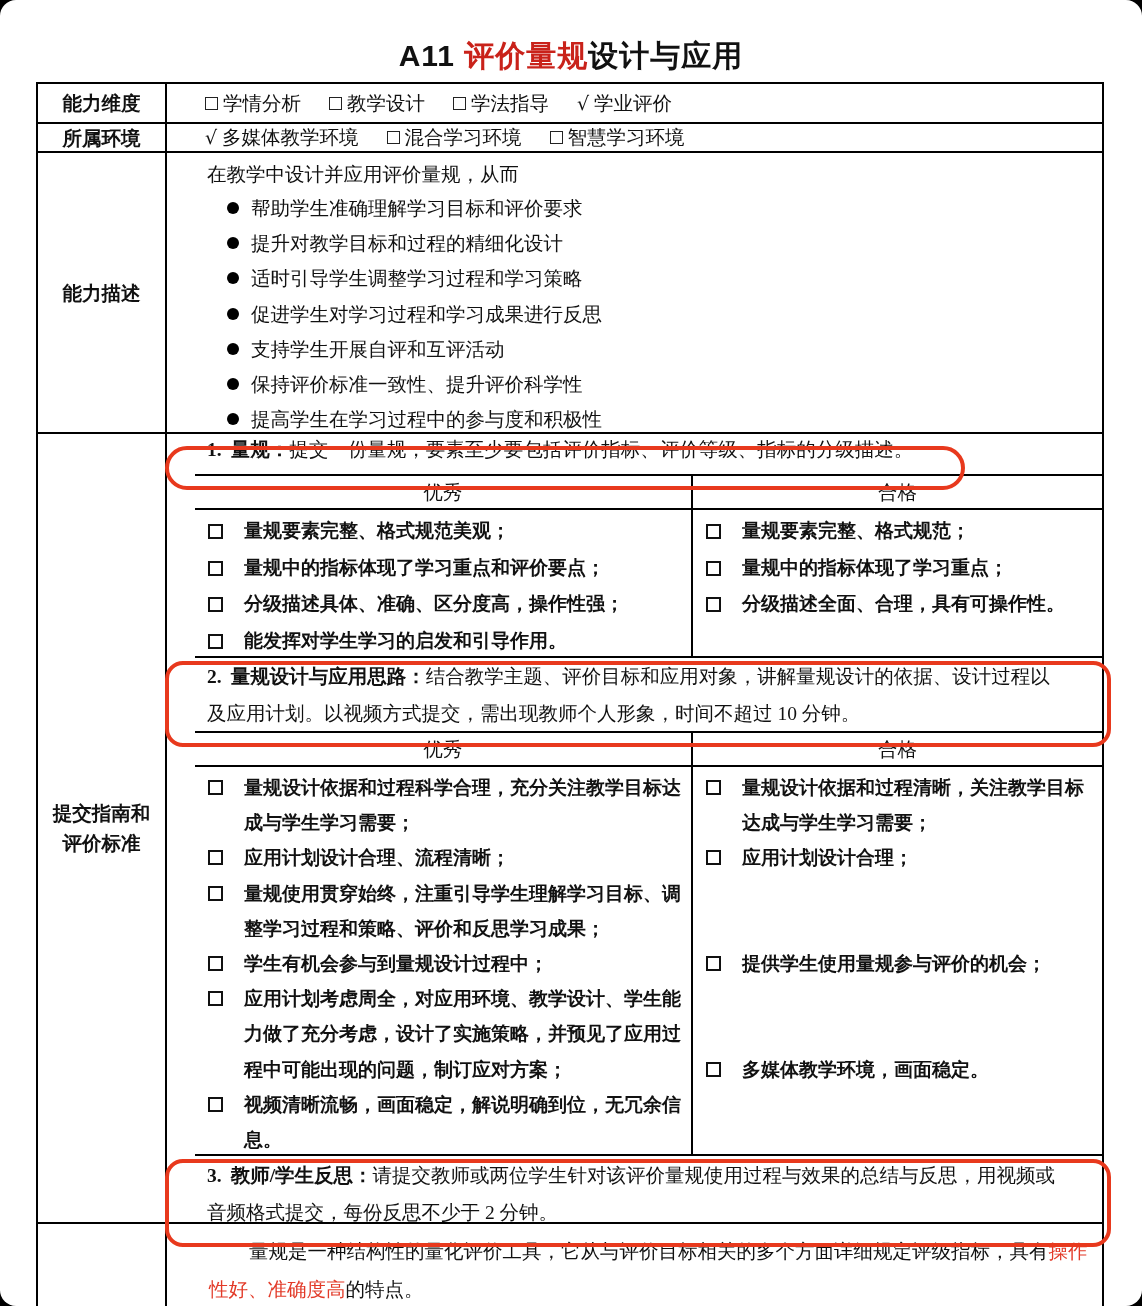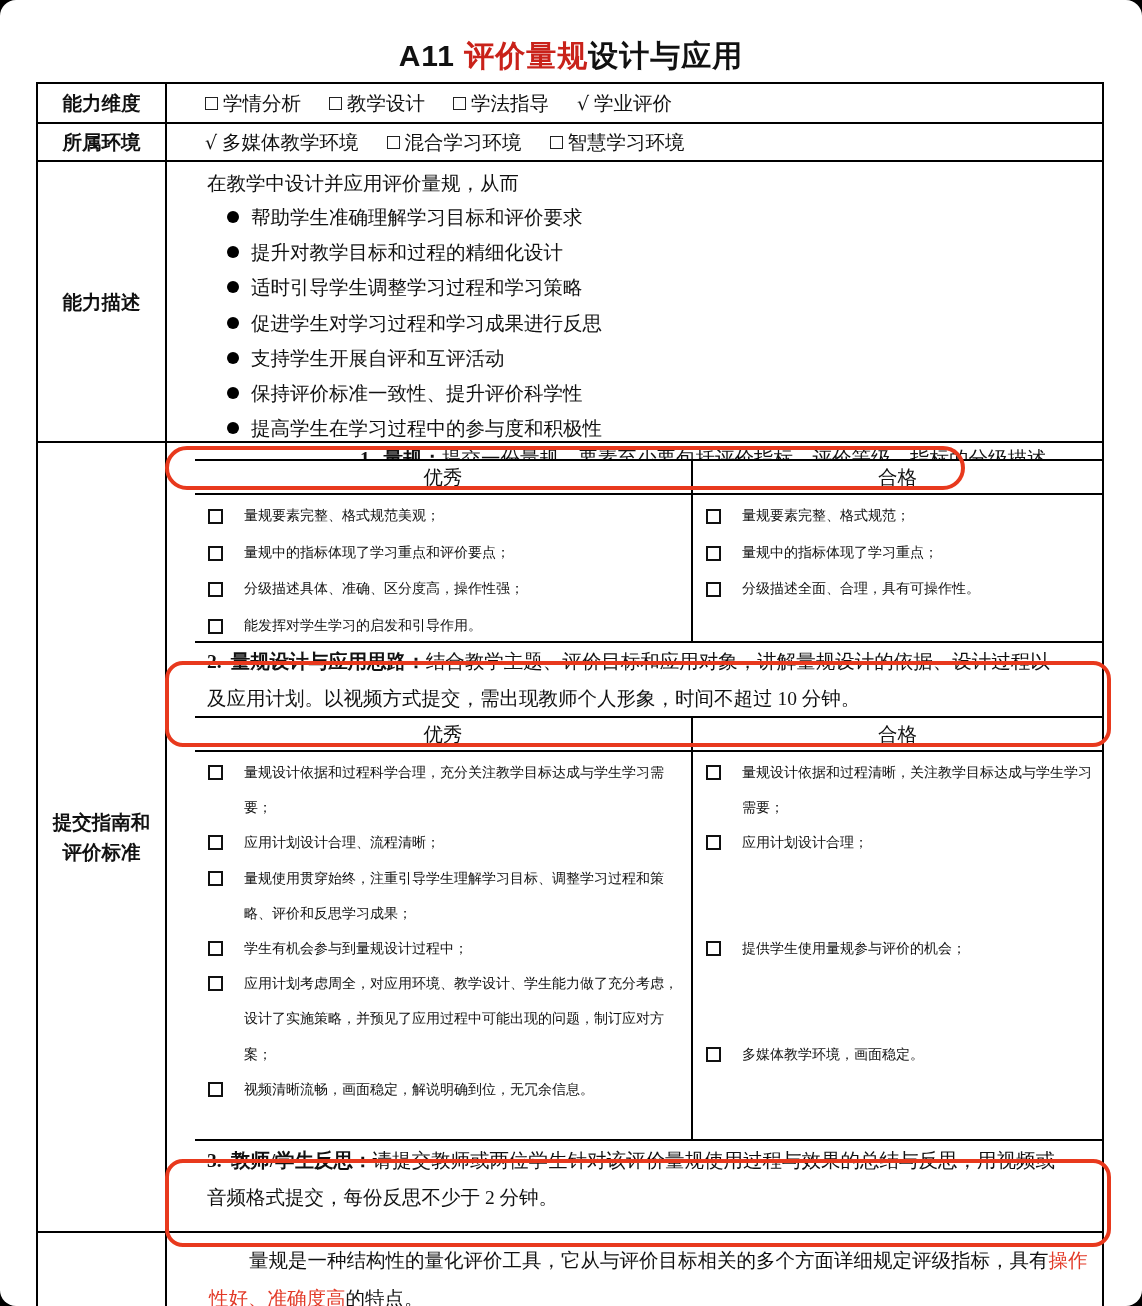--- a/index.html
+++ b/index.html
@@ -27,21 +27,21 @@
   }
   
   .tbl{
     position:absolute;left:36px;top:82px;width:1068px;
     border:2px solid #000;box-sizing:border-box;
     background:#fff;
   }
   .trow{display:flex;box-sizing:border-box;overflow:hidden;}
   .trow + .trow{border-top:2px solid #000;}
   .r-dim{height:38px;}
-  .r-env{height:38px;}
+  .r-env{height:29px;}
   .r-abl{height:281px;}
   .r-sub{height:790px;}
   .r-note{height:120px;}
   .lcell{
     flex:0 0 129px;border-right:2px solid #000;box-sizing:border-box;
     display:flex;flex-direction:column;align-items:center;justify-content:center;
     font-family:"Liberation Sans","DejaVu Sans",sans-serif;
     font-weight:bold;font-size:19.5px;line-height:30px;
     text-align:center;
   }
@@ -60,37 +60,37 @@
   .abl-intro{line-height:33px;}
   .bullet-item{display:flex;height:35.2px;align-items:flex-start;}
   .bullet-item .bmark{flex:0 0 44px;padding-left:20px;box-sizing:border-box;}
   .bdot{display:inline-block;width:12px;height:12px;border-radius:50%;background:#000;margin-top:11px;}
   .bullet-item .btext{flex:1;line-height:35.2px;white-space:nowrap;}
   
   .sub-row{box-sizing:border-box;overflow:hidden;}
   .banner{font-size:19.5px;padding:0 36px 0 12px;border-bottom:2px solid #000;}
   .banner .sec-no{font-weight:bold;margin-right:9px;}
   .banner .sec-head{font-weight:bold;}
-  .banner1{height:18px;line-height:32px;white-space:nowrap;text-align:right;}
+  .banner1{height:42px;line-height:32px;white-space:nowrap;}
   .banner2{height:75px;line-height:36.5px;padding-top:1px;}
   .banner3{height:75px;line-height:37px;padding-top:1px;border-bottom:none;}
   .grade-hdr{height:34px;display:flex;border-bottom:2px solid #000;}
   .grade-hdr .gh{
     display:flex;align-items:center;justify-content:center;
     font-size:19.5px;box-sizing:border-box;
   }
   .gh-left{flex:0 0 498px;border-right:2px solid #000;}
   .gh-right{flex:1;}
   .crit-body{display:flex;border-bottom:2px solid #000;}
   .crit-body1{height:148px;}
   .crit-body2{height:389px;}
   .crit-col{box-sizing:border-box;padding-top:3px;overflow:hidden;}
   .crit-left{flex:0 0 498px;border-right:2px solid #000;}
   .crit-right{flex:1;min-width:0;}
-  .chk{display:flex;align-items:flex-start;font-size:14px;}
+  .chk{display:flex;align-items:flex-start;font-size:19px;font-weight:bold;}
   .chk .kmark{flex:0 0 49px;padding-left:13px;box-sizing:border-box;}
   .kbox{display:inline-block;width:15px;height:15px;border:2px solid #111;box-sizing:border-box;margin-top:10px;}
   .chk .ktext{flex:1;min-width:0;padding-right:6px;}
   .lh1 .ktext{line-height:36.6px;}
   .lh1 .kbox{margin-top:11px;}
   .lh2 .ktext{line-height:35.2px;}
   .skip2{margin-top:70.4px;}
   
   .oval{
     position:absolute;box-sizing:border-box;

